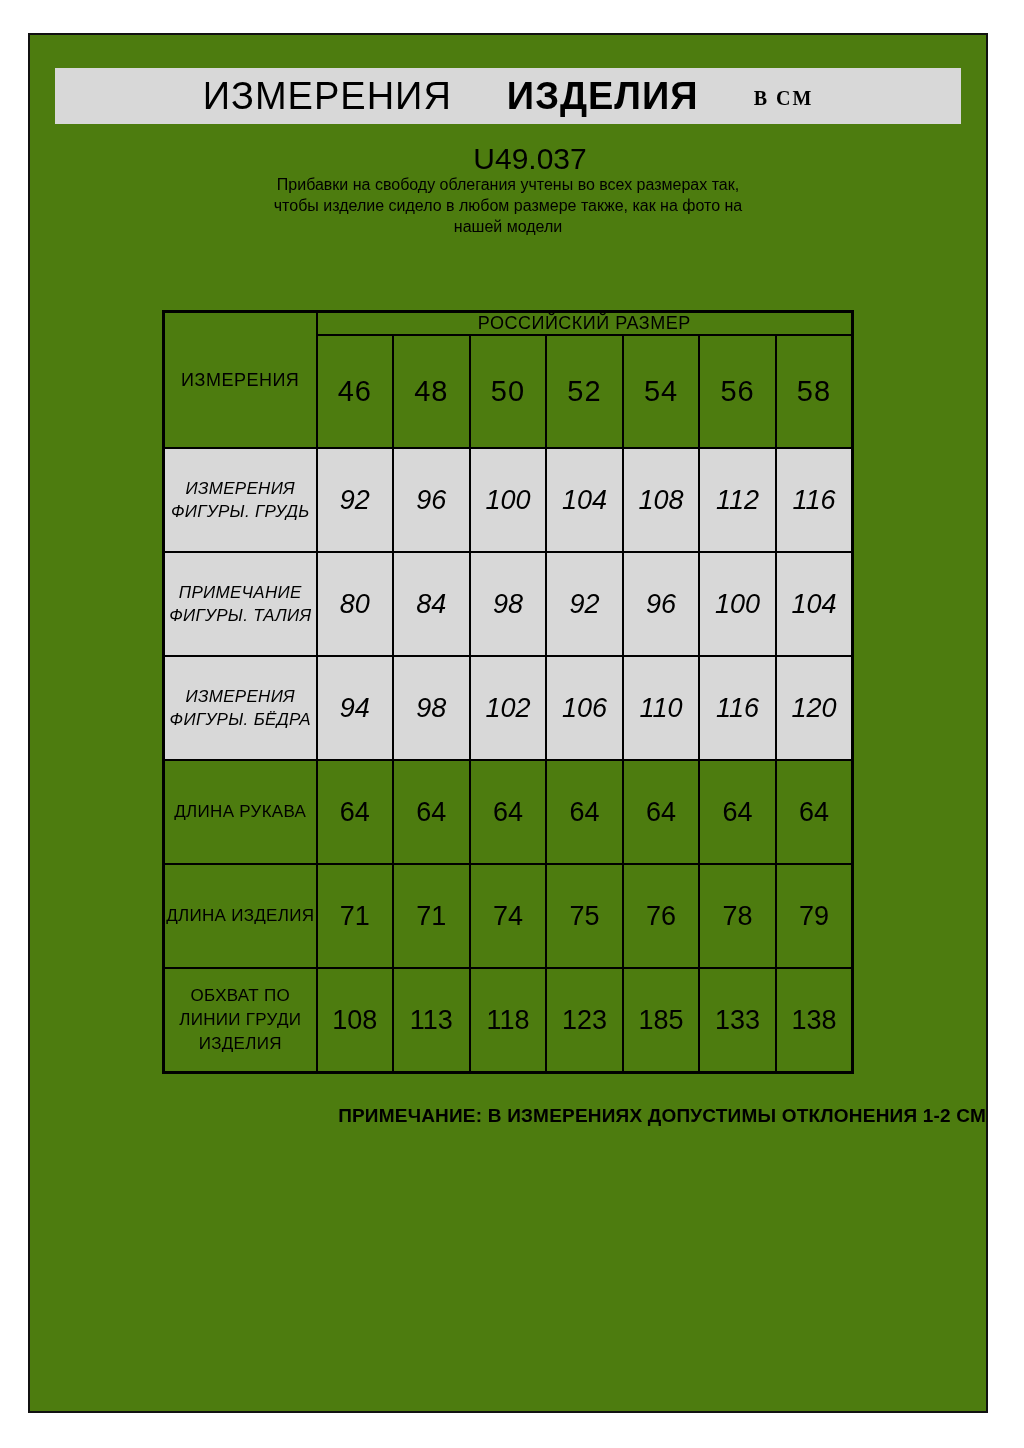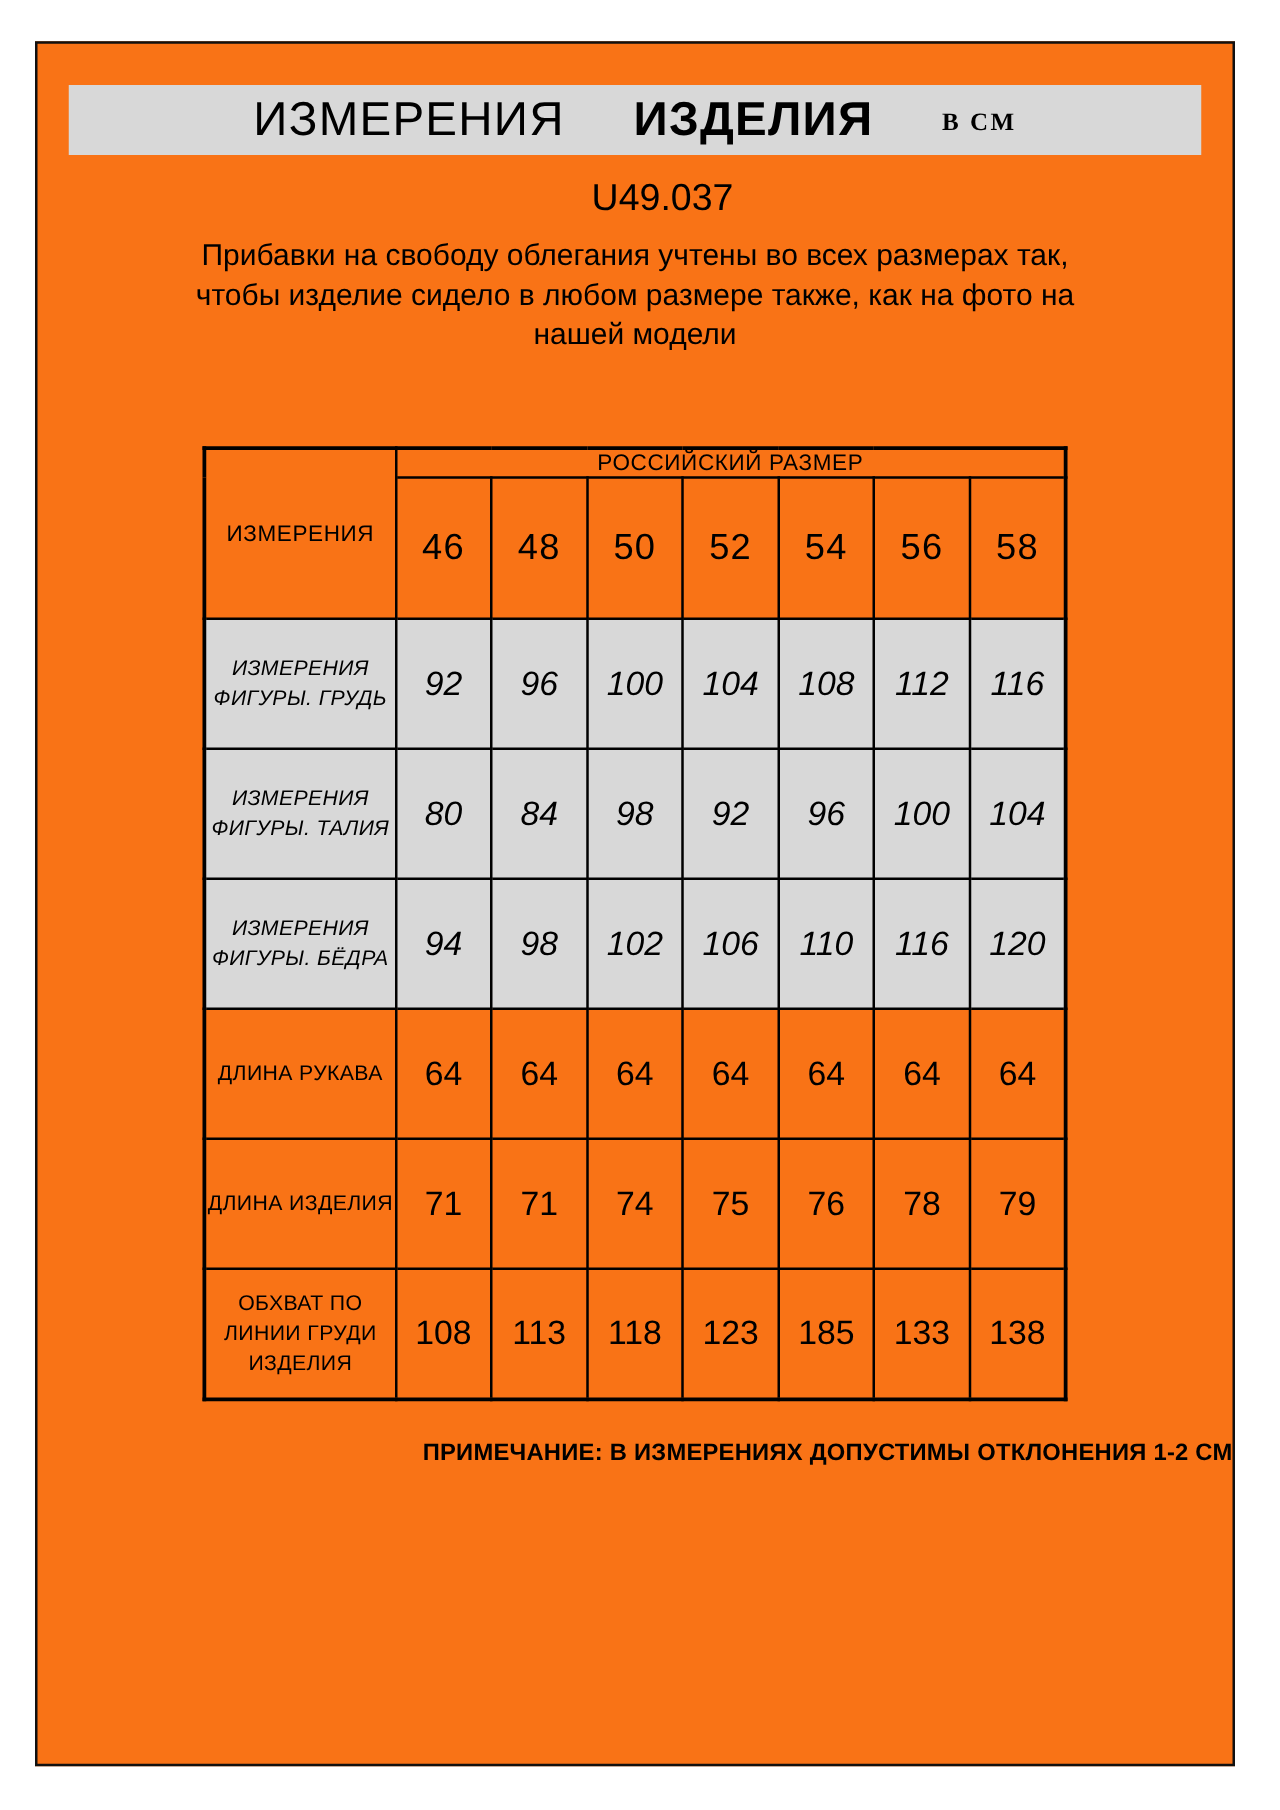--- a/index.html
+++ b/index.html
@@ -8,21 +8,21 @@
     background: #ffffff;
     color: #000;
     font-family: "Liberation Sans", sans-serif;
     position: relative;
   }
   .sheet {
     position: absolute;
     left: 28px; top: 33px;
     width: 960px; height: 1380px;
     border: 2px solid #111;
-    background: #f97316;
+    background: #4d7c0f;
   }
   .title-bar {
     margin: 33px 25px 0 25px;
     height: 56px;
     background: #d8d8d8;
     display: flex;
     align-items: center;
     justify-content: center;
     gap: 55px;
   }
@@ -47,23 +47,23 @@
     font-family: Liberation Serif, serif;
   }
   .product-code {
     margin-top: 20px;
     text-align: center;
     font-size: 30px;
     line-height: 1.0;
     margin-left: 44px;
   }
   .description {
-    margin-top: 15px;
+    margin-top: 0;
     text-align: center;
-    font-size: 24px;
+    font-size: 16px;
     line-height: 1.32;
     white-space: pre-line;
   }
   table.size-table {
     width: 692px;
     margin: 73px auto 0 auto;
     border-collapse: collapse;
     table-layout: fixed;
     border: 3px solid #000;
   }
@@ -151,21 +151,21 @@
           <td class="row-label">ИЗМЕРЕНИЯ ФИГУРЫ. ГРУДЬ</td>
           <td class="value-cell">92</td>
           <td class="value-cell">96</td>
           <td class="value-cell">100</td>
           <td class="value-cell">104</td>
           <td class="value-cell">108</td>
           <td class="value-cell">112</td>
           <td class="value-cell">116</td>
         </tr>
         <tr class="body-row figure">
-          <td class="row-label">ИЗМЕРЕНИЯ ФИГУРЫ. ТАЛИЯ</td>
+          <td class="row-label">ПРИМЕЧАНИЕ ФИГУРЫ. ТАЛИЯ</td>
           <td class="value-cell">80</td>
           <td class="value-cell">84</td>
           <td class="value-cell">98</td>
           <td class="value-cell">92</td>
           <td class="value-cell">96</td>
           <td class="value-cell">100</td>
           <td class="value-cell">104</td>
         </tr>
         <tr class="body-row figure">
           <td class="row-label">ИЗМЕРЕНИЯ ФИГУРЫ. БЁДРА</td>

